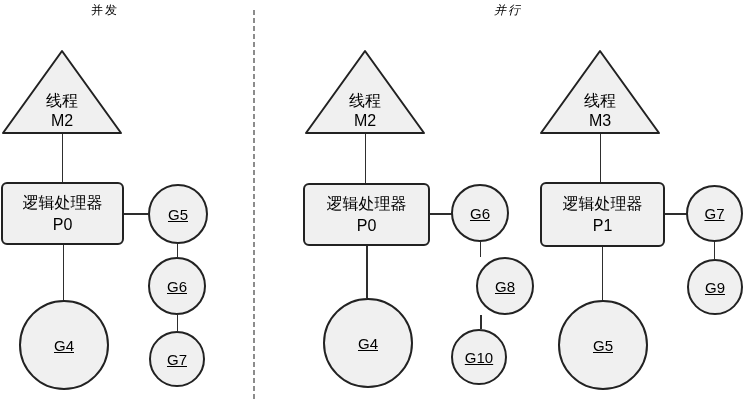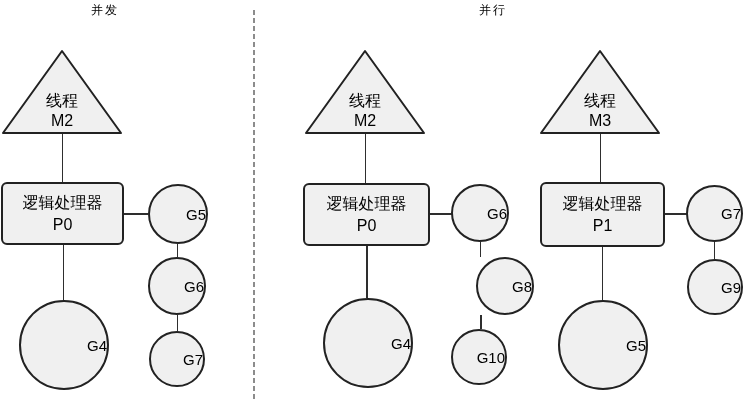--- a/index.html
+++ b/index.html
@@ -33,35 +33,35 @@
   }
   .proc-box{
     position:absolute;box-sizing:border-box;
     background:var(--shape-fill);border:2px solid var(--shape-stroke);border-radius:6px;
     display:flex;flex-direction:column;align-items:center;justify-content:center;
     font-size:16px;line-height:22px;text-align:center;
   }
   .goroutine{
     position:absolute;box-sizing:border-box;border-radius:50%;
     background:var(--shape-fill);border:2px solid var(--shape-stroke);
-    display:flex;align-items:center;justify-content:flex-end;
-    font-size:15px;text-align:center;
+    display:flex;align-items:center;justify-content:center;
+    font-size:15px;text-align:center;text-decoration:underline;
   }
   .goroutine.big{font-size:15px;}
   .vline{position:absolute;width:1.5px;background:var(--connector);}
   .hline{position:absolute;height:1.5px;background:var(--connector);}
   .tri-shape{fill:var(--shape-fill);stroke:var(--shape-stroke);stroke-width:2;stroke-linejoin:round;}
 </style>
 </head>
 <body>
 
 <div class="canvas">
 
   <div class="section-title" style="left:50px;">并发</div>
-  <div class="section-title" style="left:438px;">并行</div>
+  <div class="section-title" style="left:453px;font-style:italic;">并行</div>
 
   <div class="divider"></div>
 
   <div class="tri-wrap" style="left:0px;top:48px;">
     <svg width="124" height="88" viewBox="0 0 124 88">
       <polygon class="tri-shape" points="62,3 121,85 3,85"></polygon>
     </svg>
     <div class="tri-label">
       <span>线程</span>
       <span>M2</span>

